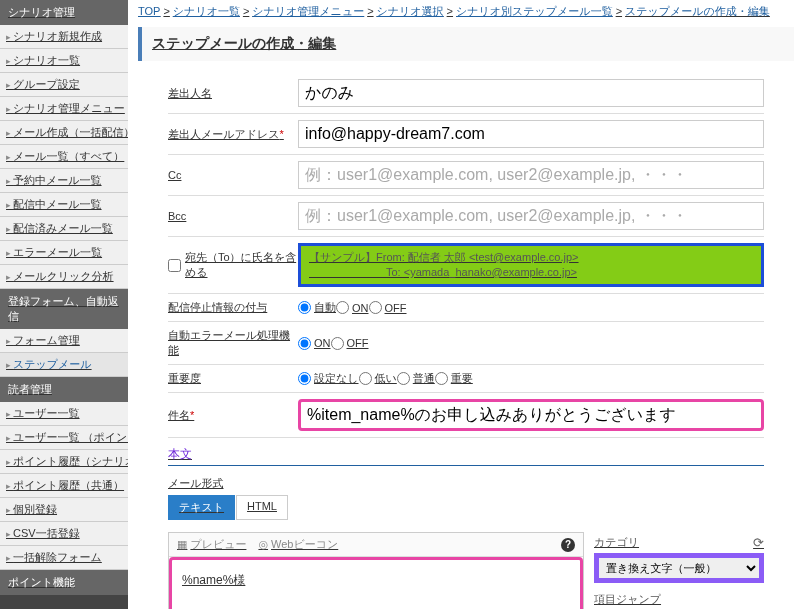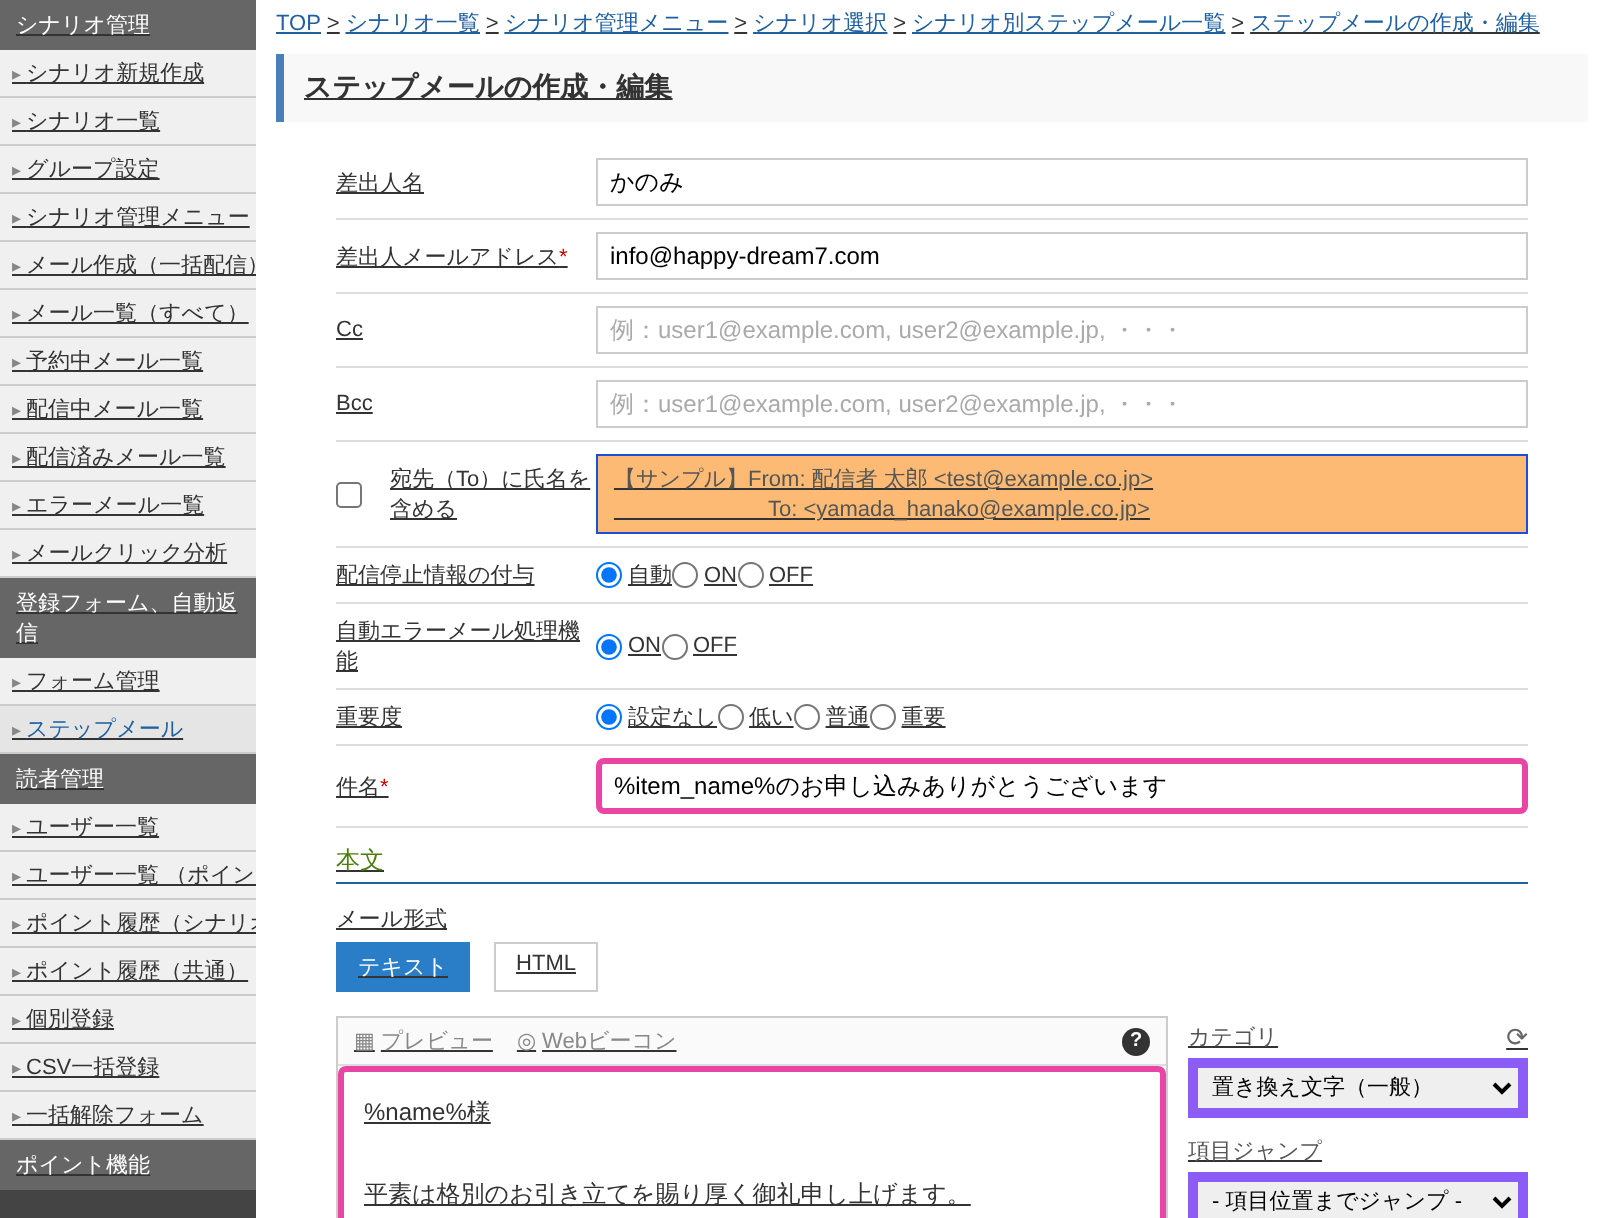--- a/index.html
+++ b/index.html
@@ -13,29 +13,29 @@
 .main { flex: 1; background: #fff; overflow-y: auto; padding: 0 10px 10px 10px; }
 .breadcrumb { font-size: 11px; color: #2060a0; padding: 4px 0; }
 .breadcrumb a { color: #2060a0; text-decoration: underline; }
 .breadcrumb .sep { color: #333; margin: 0 3px; }
 .page-title { font-size: 14px; font-weight: bold; padding: 8px 10px; margin: 4px 0 12px 0; border-left: 4px solid #4a7eb8; background: #f8f8f8; }
 .form-area { padding: 0 30px; }
 .form-row { display: flex; border-bottom: 1px solid #ddd; padding: 6px 0; align-items: center; }
 .form-label { width: 130px; font-size: 11px; color: #333; flex-shrink: 0; }
 .form-label .req { color: #c00; }
 .form-input { flex: 1; }
-.form-input input[type="text"] { width: 100%; padding: 4px 6px; border: 1px solid #ccc; font-size: 12px; }
+.form-input input[type="text"] { width: 100%; padding: 4px 6px; border: 1px solid #ccc; font-size: 16px; }
 .form-input input[type="text"]::placeholder { color: #aaa; }
-.sample-box { border: 1px solid #1d4ed8; padding: 4px 8px; font-size: 11px; color: #555; background: #fdba74; }
+.sample-box { border: 3px solid #1d4ed8; padding: 4px 8px; font-size: 11px; color: #555; background: #84cc16; }
 .radio-group { display: flex; font-size: 11px; align-items: center; }
 .radio-group label { display: flex; align-items: center; gap: 3px; }
-.checkbox-label { display: flex; align-items: center; gap: 14px; font-size: 11px; }
-.section-label { color: #4d7c0f; font-size: 12px; padding: 8px 0 2px 0; border-bottom: 1px solid #2060a0; margin-bottom: 6px; }
+.checkbox-label { display: flex; align-items: center; gap: 4px; font-size: 11px; }
+.section-label { color: #6d28d9; font-size: 12px; padding: 8px 0 2px 0; border-bottom: 1px solid #2060a0; margin-bottom: 6px; }
 .format-row { padding: 4px 0; font-size: 11px; }
-.tab-buttons { display: flex; gap: 12px; margin-top: 4px; }
+.tab-buttons { display: flex; gap: 1px; margin-top: 4px; }
 .tab-btn { padding: 4px 10px; font-size: 11px; border: 1px solid #ccc; background: #fff; cursor: pointer; }
 .tab-btn.active { background: #2a7ec8; color: #fff; border-color: #2a7ec8; }
 .editor-wrap { display: flex; gap: 10px; margin-top: 8px; }
 .editor-area { flex: 1; border: 1px solid #ccc; }
 .editor-toolbar { display: flex; justify-content: space-between; align-items: center; padding: 4px 8px; border-bottom: 1px solid #ddd; font-size: 11px; background: #fafafa; }
 .editor-toolbar .tool-left { display: flex; gap: 12px; color: #888; }
 .editor-toolbar .tool-item { display: flex; align-items: center; gap: 3px; cursor: pointer; }
 .help-icon { width: 14px; height: 14px; border-radius: 50%; background: #333; color: #fff; display: inline-flex; align-items: center; justify-content: center; font-size: 10px; font-weight: bold; cursor: pointer; }
 .editor-body { padding: 10px; font-size: 12px; line-height: 1.7; min-height: 140px; white-space: pre-wrap; }
 .right-panel { width: 170px; font-size: 11px; }

